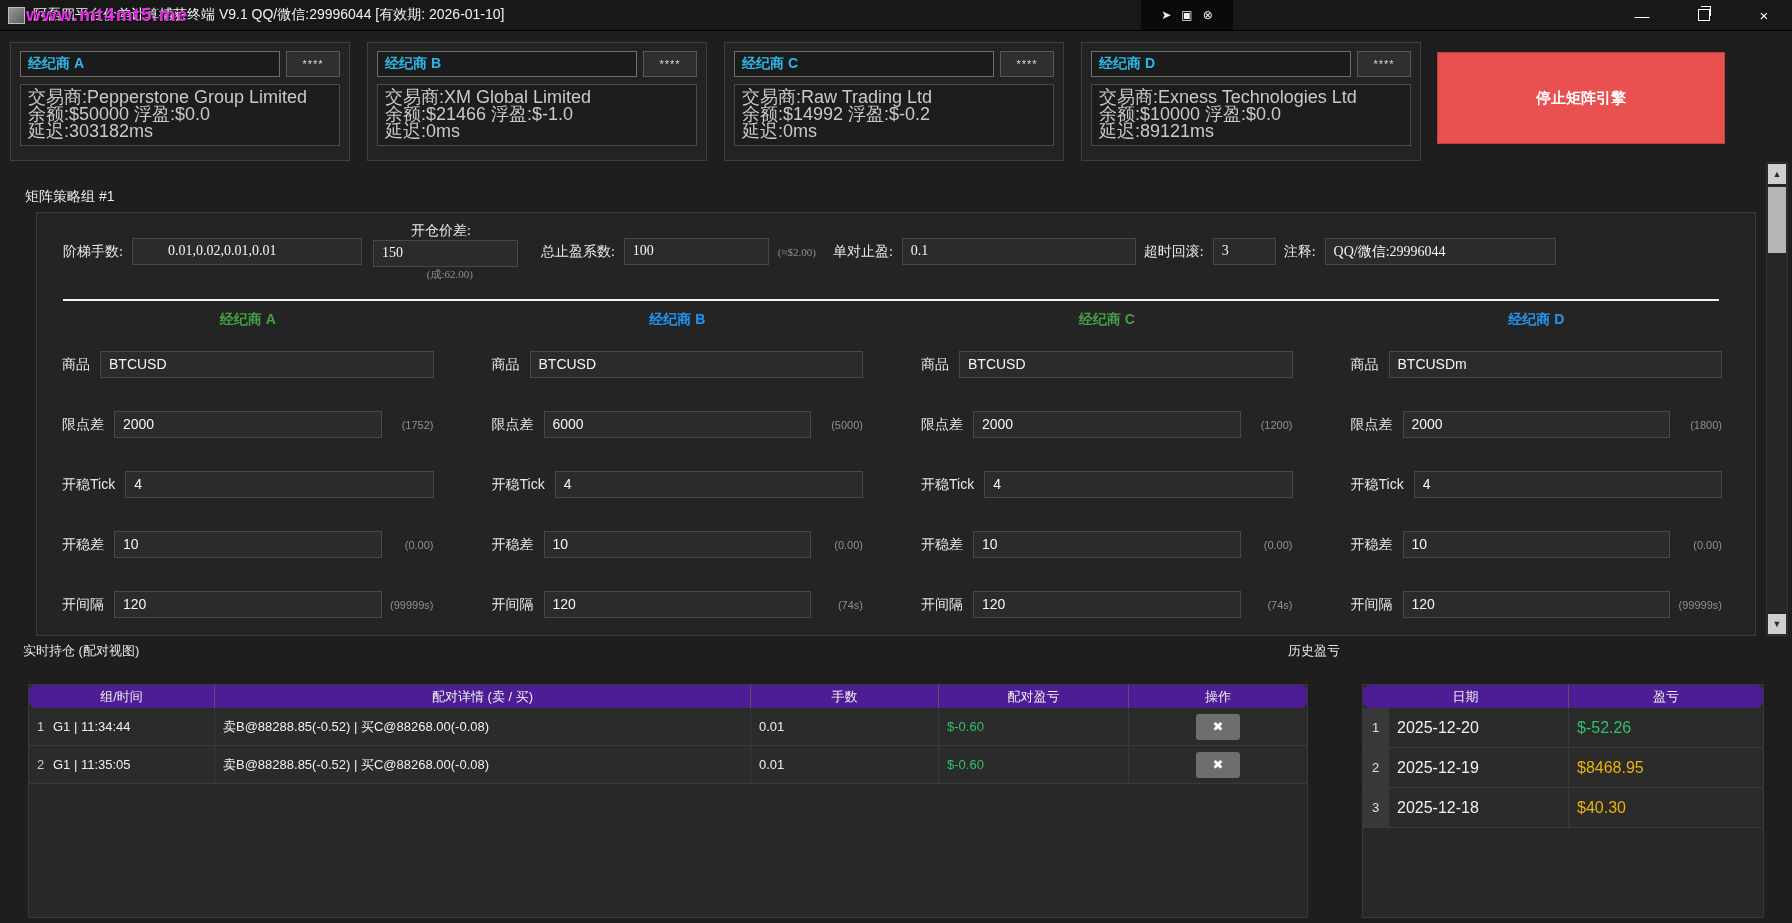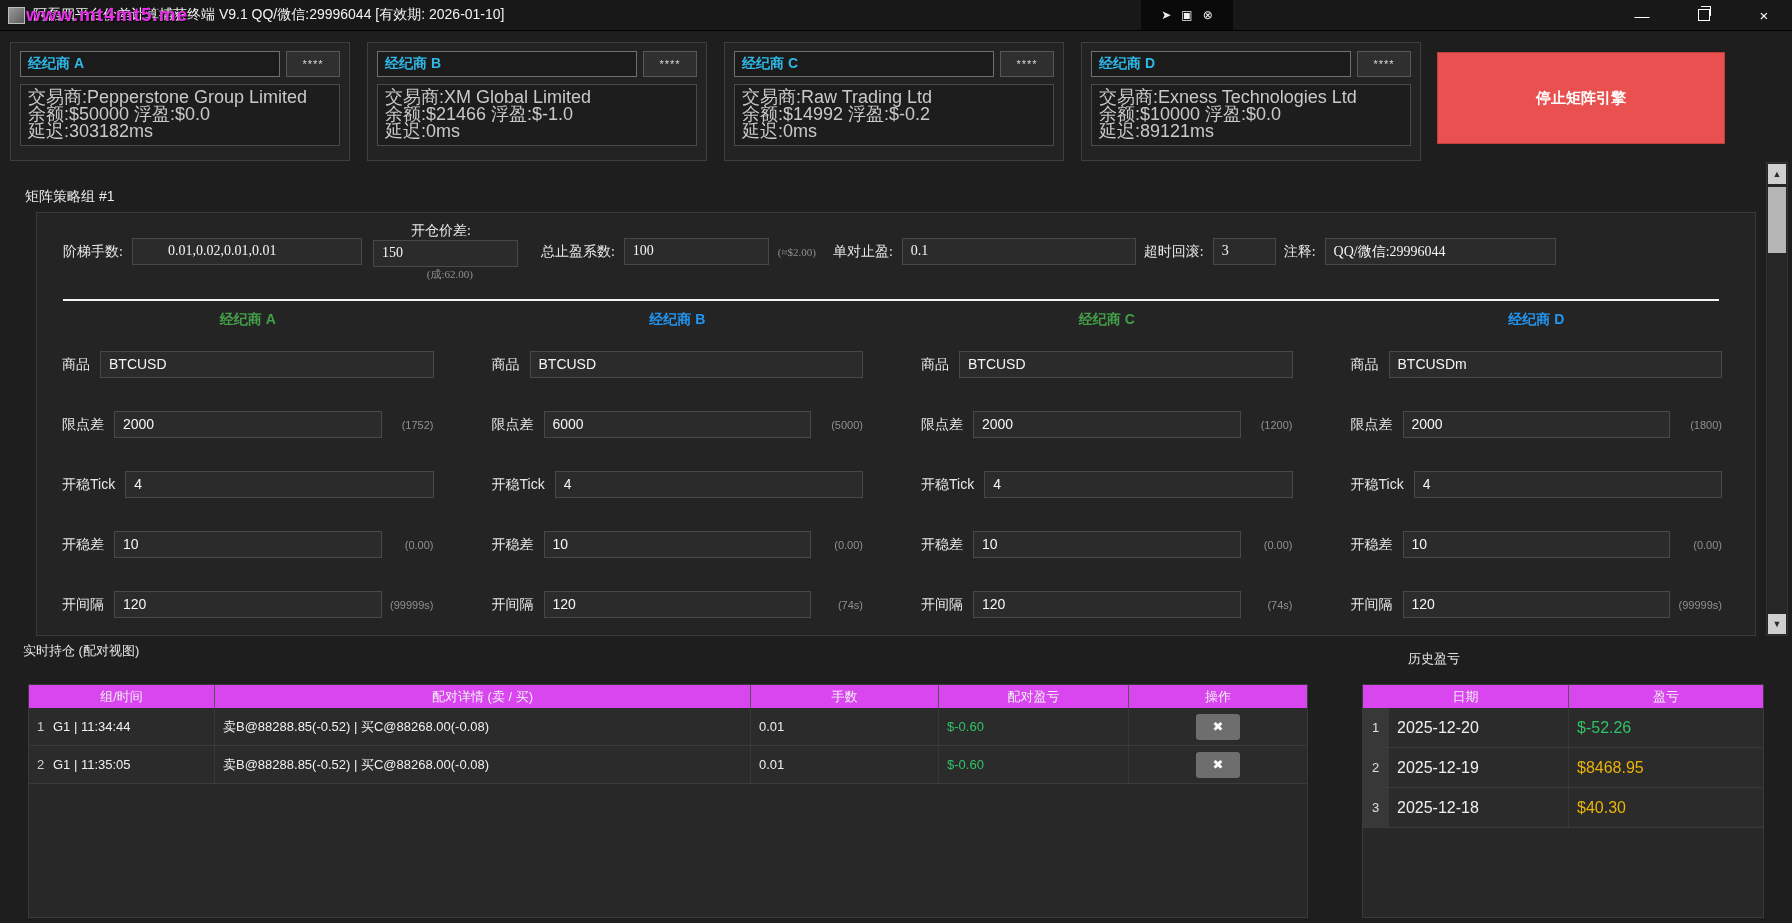--- a/index.html
+++ b/index.html
@@ -47,21 +47,21 @@
   .fhint:empty{display:none;}
   
   .vscroll{position:absolute;left:1766px;top:162px;width:22px;height:474px;background:#262626;border:1px solid #333;box-sizing:border-box;}
   .sbtn{position:absolute;left:1px;width:18px;height:20px;background:#cfcfcf;color:#2b2b2b;font-size:9px;display:flex;align-items:center;justify-content:center;}
   .sbtn.up{top:1px;} .sbtn.down{bottom:1px;}
   .sthumb{position:absolute;left:1px;top:24px;width:18px;height:66px;background:#b5b5b5;}
   
   .secttitle{position:absolute;font-size:13px;color:#e5e5e5;}
   .ptwrap{position:absolute;left:28px;top:684px;width:1280px;height:234px;box-sizing:border-box;background:#282828;border:1px solid #3a3a3a;}
   .hiwrap{position:absolute;left:1362px;top:684px;width:402px;height:234px;box-sizing:border-box;background:#282828;border:1px solid #3a3a3a;}
-  .thead{display:grid;background:#d946ef;height:23px;font-size:13px;color:#f0f0f0;}
+  .thead{display:grid;background:#4c1d95;height:23px;font-size:13px;color:#f0f0f0;border-radius:7px;}
   .thead>div{display:flex;align-items:center;justify-content:center;border-right:1px solid #575757;box-sizing:border-box;}
   .ptwrap .thead{grid-template-columns:186px 536px 188px 190px 1fr;}
   .hiwrap .thead{grid-template-columns:206px 1fr;}
   .trow{display:grid;background:#2b2b2b;border-bottom:1px solid #3b3b3b;font-size:13px;color:#f0f0f0;}
   .ptwrap .trow{grid-template-columns:186px 536px 188px 190px 1fr;height:37px;}
   .hiwrap .trow{grid-template-columns:26px 180px 1fr;height:39px;}
   .trow>div{display:flex;align-items:center;padding:0 8px;border-right:1px solid #383838;box-sizing:border-box;overflow:hidden;white-space:nowrap;}
   .rownum{color:#cfcfcf;width:16px;flex:none;padding:0;}
   .gutter{background:#383838;justify-content:center;padding:0;color:#e0e0e0;}
   .green{color:#2fc268;} .red{color:#eab308;}
@@ -317,21 +317,21 @@
       </div>
     <div>卖B@88288.85(-0.52) | 买C@88268.00(-0.08)</div>
     <div>0.01</div>
     <div class="green">$-0.60</div>
     <div class="opcell" style="border-right:none;">
         <div class="xbtn">✖</div>
       </div>
   </div>
 </div>
 
-<div class="secttitle" style="left:1408px;top:642px;margin-top:8px;">历史盈亏</div>
+<div class="secttitle" style="left:1288px;top:642px;">历史盈亏</div>
 <div class="hiwrap">
   <div class="thead">
     <div>日期</div>
     <div style="border-right:none;">盈亏</div>
   </div>
   <div class="trow">
     <div class="gutter">1</div>
     <div class="hist-date">2025-12-20</div>
     <div class="green hist-date" style="border-right:none;">$-52.26</div>
   </div>

